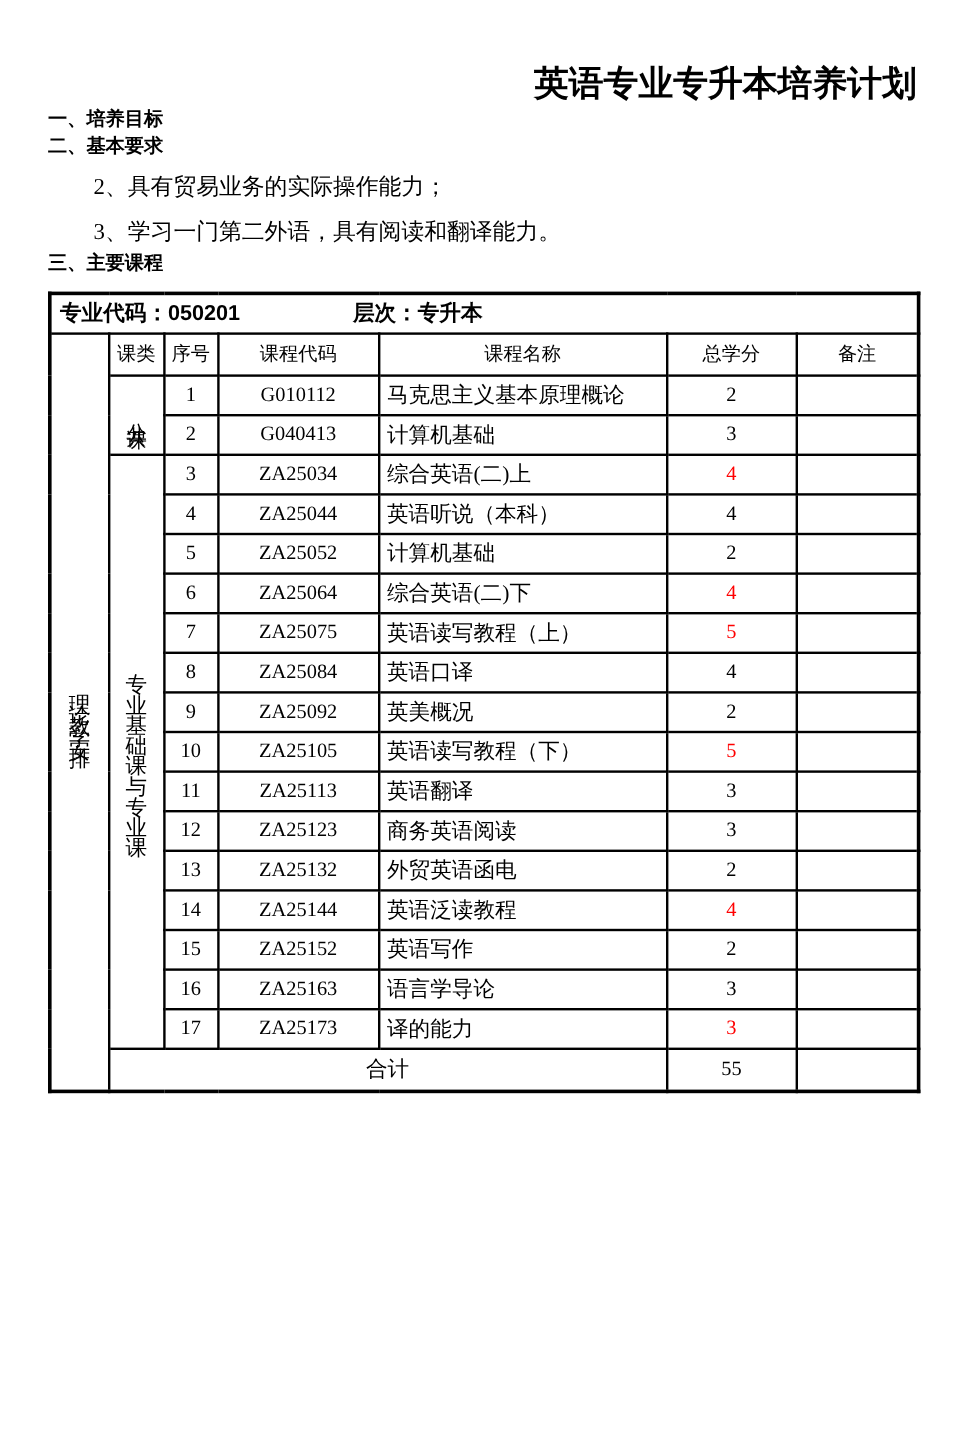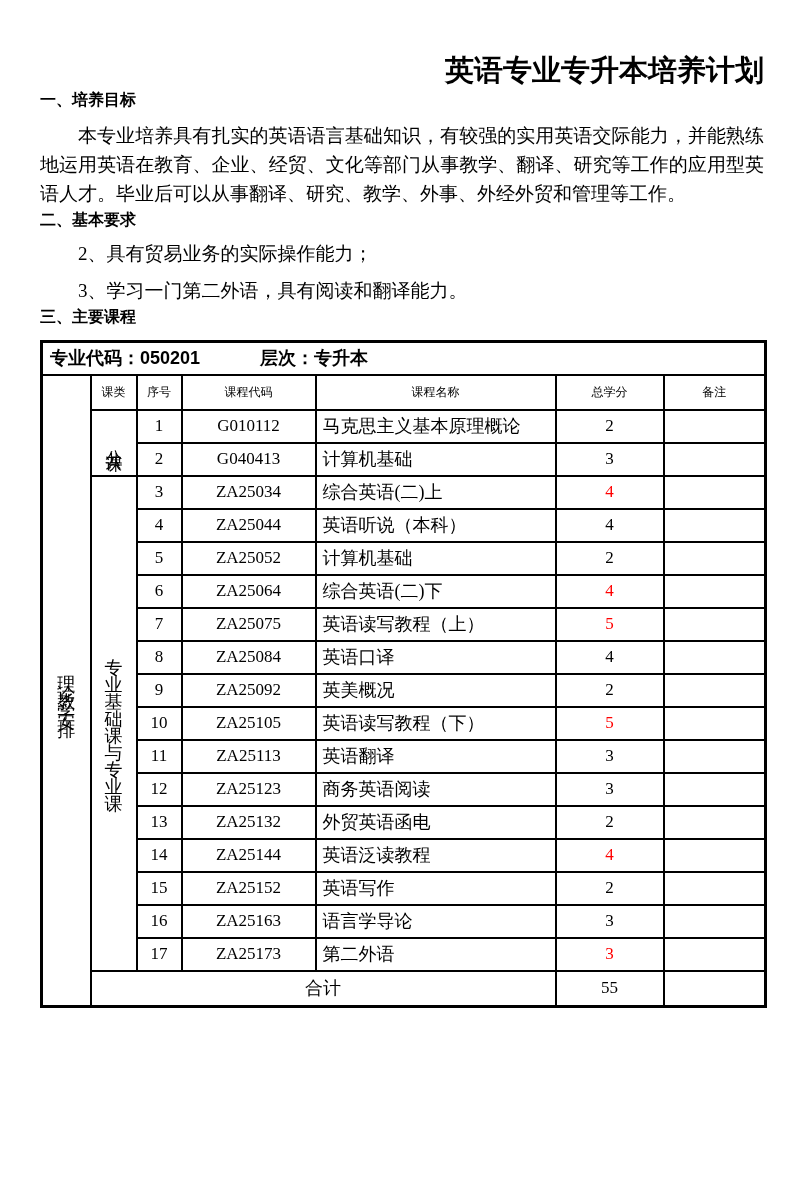--- a/index.html
+++ b/index.html
@@ -48,23 +48,23 @@
   tr.meta-row { height: 33px; }
   tr.head-row { height: 35px; }
   tr.data-row { height: 33px; }
   tr.total-row { height: 36px; }
 
   td.meta-cell {
     text-align: left; padding-left: 7px;
     font-family: "Liberation Sans", "DejaVu Sans", sans-serif;
     font-weight: bold; font-size: 18px;
   }
-  .meta-level { margin-left: 60px; }
-
-  td.head-cell { font-size: 12px; }
+  .meta-level { margin-left: 94px; }
+
+  td.head-cell { font-size: 16px; }
   td.name-cell { text-align: left; padding-left: 6px; font-size: 18px; }
   td.credit-cell.red { color: var(--red); }
 
   .vert {
     display: inline-block;
     writing-mode: vertical-rl; text-orientation: upright;
     white-space: nowrap; font-size: 18px;
   }
   .v-left  { letter-spacing: 9px; }
   .v-group { letter-spacing: 17px; }
@@ -77,21 +77,20 @@
 </style>
 </head>
 <body>
 
 <div class="page">
   <div class="content">
 
     <h1 class="doc-title">英语专业专升本培养计划</h1>
 
     <h2 class="sec sec-1">一、培养目标</h2>
-    <p class="body-text">本专业培养具有扎实的英语语言基础知识，有较强的实用英语交际能力，并能熟练地运用英语在教育、企业、经贸、文化等部门从事教学、翻译、研究等工作的应用型英语人才。毕业后可以从事翻译、研究、教学、外事、外经外贸和管理等工作。</p>
 
     <h2 class="sec sec-2">二、基本要求</h2>
     <p class="req-item">2、具有贸易业务的实际操作能力；</p>
     <p class="req-item">3、学习一门第二外语，具有阅读和翻译能力。</p>
 
     <h2 class="sec sec-3">三、主要课程</h2>
 
     <table class="plan-table">
       <colgroup>
         <col style="width:49px">
@@ -237,21 +236,21 @@
       <tr class="data-row">
         <td>16</td>
         <td>ZA25163</td>
         <td class="name-cell">语言学导论</td>
         <td class="credit-cell">3</td>
         <td></td>
       </tr>
       <tr class="data-row">
         <td>17</td>
         <td>ZA25173</td>
-        <td class="name-cell">第二外语</td>
+        <td class="name-cell">译的能力</td>
         <td class="credit-cell red">3</td>
         <td></td>
       </tr>
 
       <tr class="total-row">
         <td colspan="4" class="total-label-cell">合计</td>
         <td>55</td>
         <td></td>
       </tr>
     </tbody>

